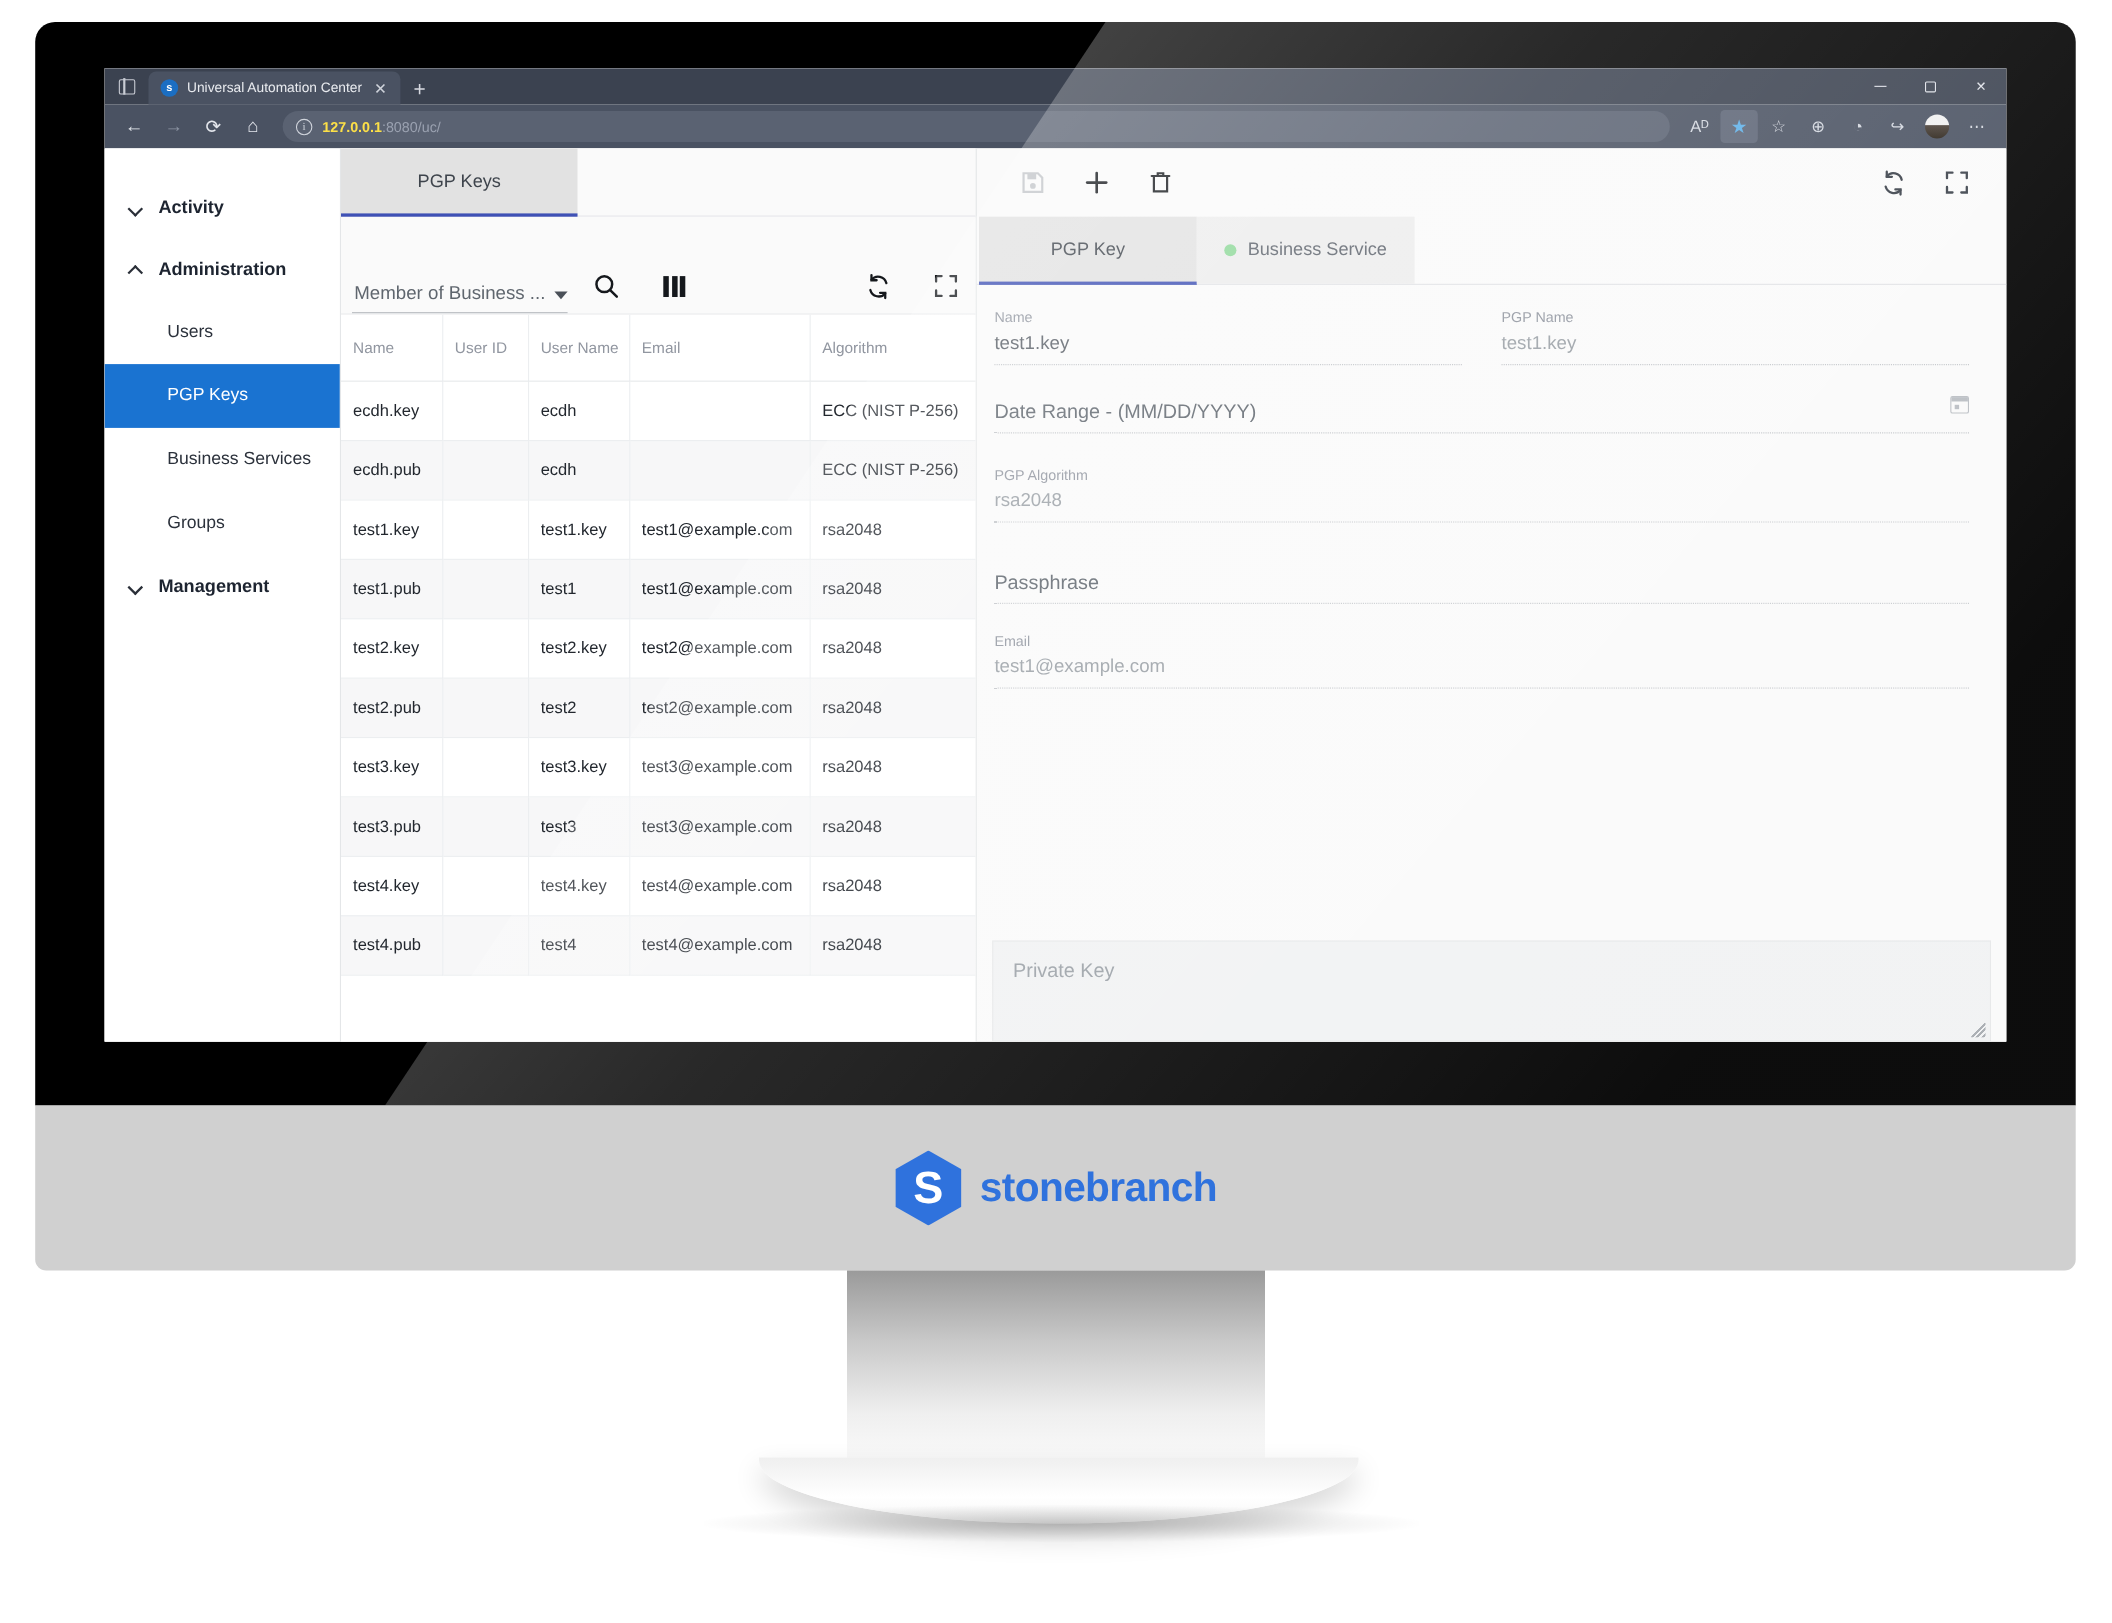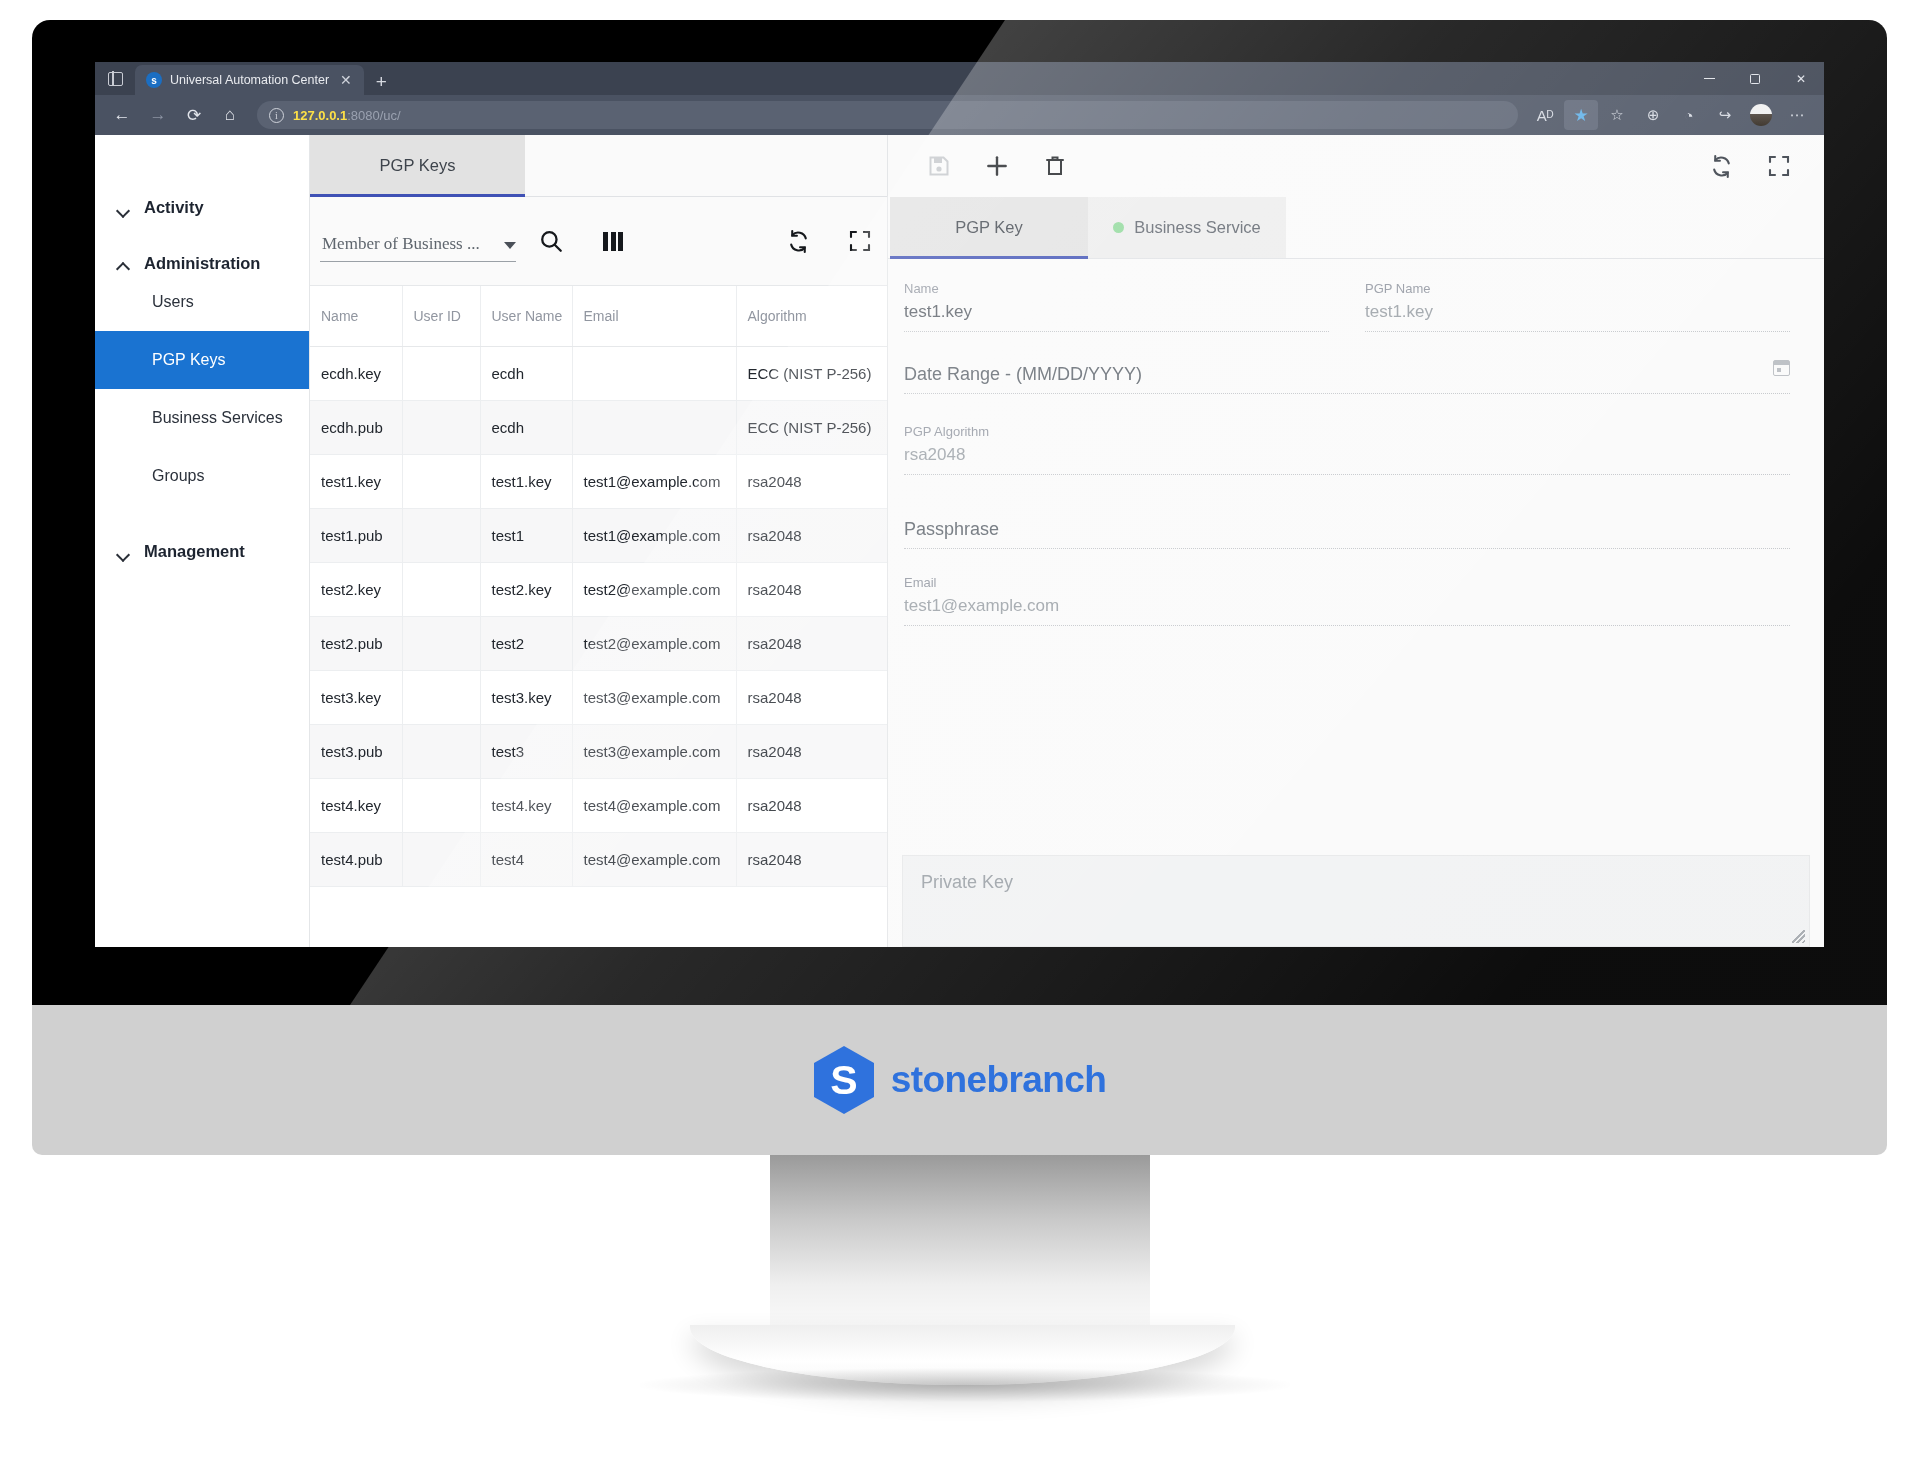--- a/index.html
+++ b/index.html
@@ -126,21 +126,21 @@
     width: 22px; height: 22px; border-radius: 50%;
     background: linear-gradient(to bottom, #f0f0f0 0%, #f0f0f0 45%, #4a4038 46%, #2a2218 100%);
   }
 
   
   #app-body { display: flex; height: 812px; background: #fff; }
 
   
   #sidebar { width: 214px; flex: none; background: #ffffff; padding-top: 26px; }
   .nav-group {
-    display: flex; align-items: flex-end; gap: 14px;
+    display: flex; align-items: center; gap: 14px;
     padding: 0 0 0 22px; height: 56px;
   }
   .nav-group .chev {
     width: 13px; height: 13px; position: relative; flex: none;
   }
   .chev::before {
     content: ""; position: absolute; left: 1px; top: 2px;
     width: 8px; height: 8px; border-right: 2px solid #2a2f38; border-bottom: 2px solid #2a2f38;
     transform: rotate(45deg);
   }
@@ -167,23 +167,22 @@
   }
   .panel-tab.active { background: #e2e2e2; color: #3e444c; }
   .panel-tab.active::after {
     content: ""; position: absolute; left: 0; right: 0; bottom: -1px; height: 3px; background: #3f51b5;
   }
   .tab-dot {
     width: 11px; height: 11px; border-radius: 50%; background: #8fd99a;
     margin-right: 10px; flex: none;
   }
   #list-toolbar {
-    height: 88px; display: flex; align-items: center; padding: 0 0 0 10px; gap: 8px;
+    height: 88px; display: flex; align-items: flex-end; padding: 0 0 0 10px; gap: 8px;
     background: #fafafa;
-    font-family: Liberation Serif, serif;
   }
   #bs-select {
     width: 196px; border-bottom: 1px solid #9aa0a6; padding: 0 0 7px 2px;
     display: flex; align-items: baseline; justify-content: space-between;
     font-size: 17px; color: #5f666e; margin-top: 14px;
   }
   .caret-down {
     width: 0; height: 0; border-left: 6px solid transparent; border-right: 6px solid transparent;
     border-top: 7px solid #4a5058; margin-left: 6px;
   }

